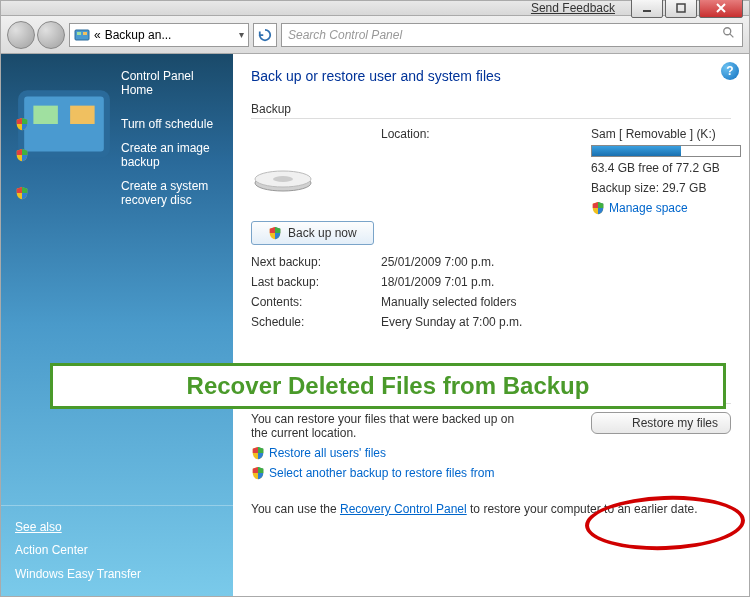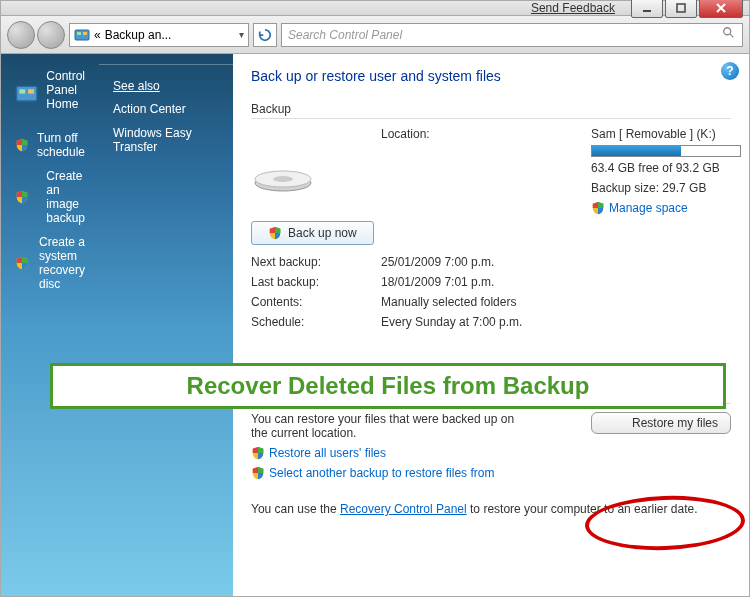--- a/index.html
+++ b/index.html
@@ -110,21 +110,21 @@
   height: 543px;
   border: 1px solid #aaa;
   border-top: none;
 }
 .sidebar {
   width: 232px;
   background: linear-gradient(to bottom, #1a4a6a 0%, #2a6a9a 20%, #4a9aca 50%, #7acaea 100%);
   color: #fff;
   padding: 10px 0;
   display: flex;
-  flex-direction: row;
+  flex-direction: column;
 }
 .sidebar-top {
   flex: 1;
 }
 .sidebar-item, .sidebar-home {
   padding: 5px 14px;
   display: flex;
   align-items: center;
   gap: 8px;
   font-size: 12px;
@@ -419,21 +419,21 @@
 
     <fieldset>
       <legend class="section-head">Backup</legend>
       <div class="backup-grid">
         <div class="lbl">Location:</div>
         <div>
           <div class="val">Sam [ Removable ] (K:)</div>
           <div class="progress">
               <div class="fill"></div>
             </div>
-          <div class="val">63.4 GB free of 93.2 GB</div>
+          <div class="val">63.4 GB free of 77.2 GB</div>
           <div class="val" style="margin-top:6px">Backup size: 29.7 GB</div>
           <div class="link-row">
             <span class="shield-sm"><svg viewBox="0 0 16 16">
                   <use href="#shield"></use>
                 </svg></span>
             <span class="link">Manage space</span>
           </div>
         </div>
         <div style="text-align:right">
           <div class="big-btn">

